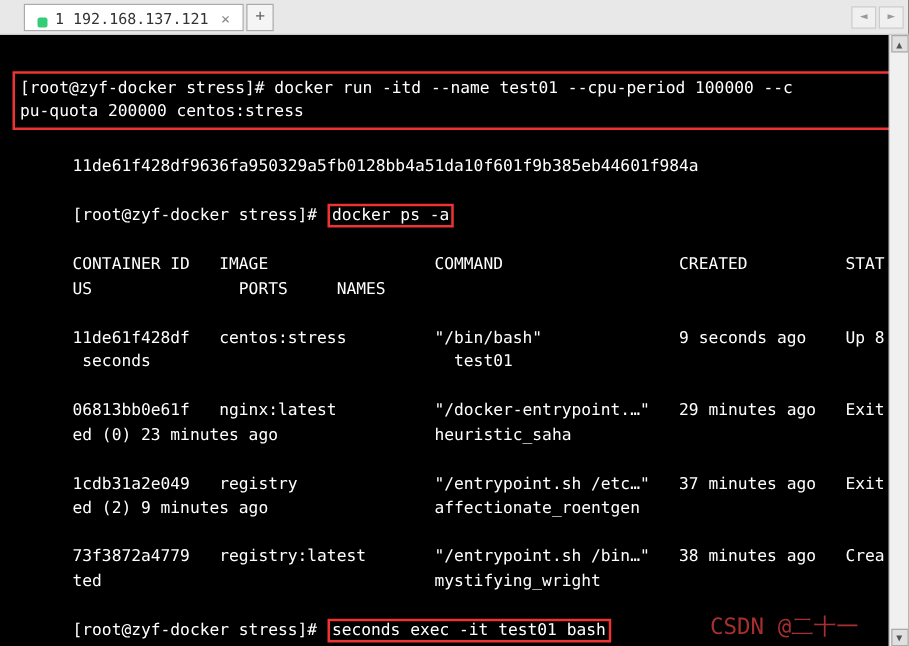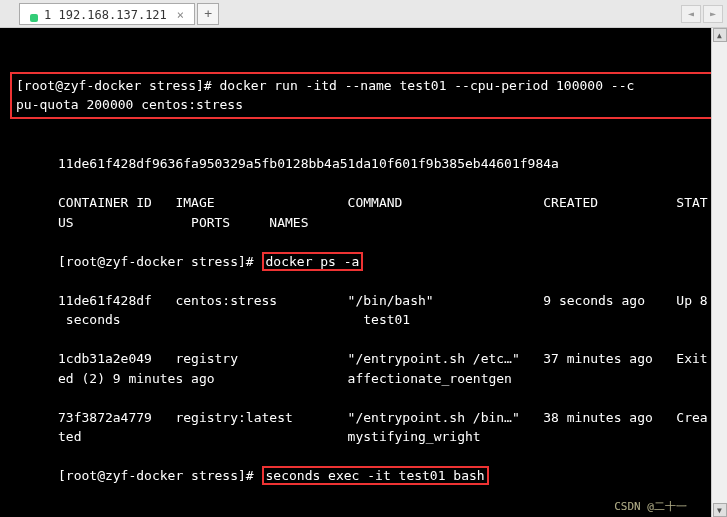--- a/index.html
+++ b/index.html
@@ -7,24 +7,24 @@
 .tabbar { height: 28px; background: #e8e8e8; display: flex; align-items: center; border-bottom: 1px solid #ccc; position: relative; }
 .tab { height: 22px; padding: 2px 10px; background: #fff; border: 1px solid #aaa; display: flex; align-items: flex-end; gap: 6px; margin-left: 19px; font-size: 12px; color: #333; }
 .tab .dot { width: 8px; height: 8px; background: #3c7; border-radius: 2px; }
 .tab .close { color: #888; font-size: 12px; cursor: pointer; margin-left: 4px; }
 .addtab { width: 22px; height: 22px; background: #f5f5f5; border: 1px solid #aaa; display: flex; align-items: center; justify-content: center; margin-left: 2px; color: #666; cursor: pointer; }
 .navbtns { position: absolute; right: 4px; display: flex; gap: 2px; }
 .navbtn { width: 20px; height: 18px; border: 1px solid #ccc; background: #f0f0f0; display: flex; align-items: center; justify-content: center; font-size: 10px; color: #999; }
 .term { padding: 8px 10px; color: #fff; line-height: 1.5; white-space: pre; position: relative; height: calc(100% - 28px); }
 .line { display: block; margin-left: 48px; }
 .box-red { border: 2px solid #e33; padding: 0 2px; display: inline; }
-.box-red-block { border: 2px solid #e33; padding: 2px 4px; display: block; margin: 16px 0; }
+.box-red-block { border: 2px solid #e33; padding: 2px 4px; display: block; margin: 1px 0; }
 .scrollbar { position: absolute; right: 0; top: 28px; width: 16px; height: calc(100% - 28px); background: #f0f0f0; border-left: 1px solid #ccc; display: flex; flex-direction: column; justify-content: space-between; align-items: center; }
 .scrollbtn { width: 14px; height: 14px; background: #e0e0e0; border: 1px solid #aaa; font-size: 8px; display: flex; align-items: center; justify-content: center; color: #555; }
-.watermark { position: absolute; right: 40px; bottom: 2px; color: #fef9c3; font-size: 11px; opacity: 0.7; }
+.watermark { position: absolute; right: 40px; bottom: 2px; color: #ef4444; font-size: 18px; opacity: 0.7; }
 </style>
 </head>
 <body>
 
 <div class="tabbar">
   <div class="tab">
     <span class="dot"></span>
     <span>1 192.168.137.121</span>
     <span class="close">×</span>
   </div>
@@ -38,25 +38,27 @@
     <div class="navbtn">
         <span>►</span>
       </div>
   </div>
 </div>
 
 <div class="term">
 <span class="line box-red-block">[root@zyf-docker stress]# docker run -itd --name test01 --cpu-period 100000 --c
 pu-quota 200000 centos:stress</span>
 <span class="line">11de61f428df9636fa950329a5fb0128bb4a51da10f601f9b385eb44601f984a</span>
+<span class="line"><span>[root@zyf-docker stress]# </span><span class="box-red">docker ps -a</span></span>
 <span class="line">CONTAINER ID   IMAGE                 COMMAND                  CREATED          STAT
 US               PORTS     NAMES</span>
-<span class="line"><span>[root@zyf-docker stress]# </span><span class="box-red">docker ps -a</span></span>
 <span class="line">11de61f428df   centos:stress         "/bin/bash"              9 seconds ago    Up 8
  seconds                               test01</span>
+<span class="line">06813bb0e61f   nginx:latest          "/docker-entrypoint.…"   29 minutes ago   Exit
+ed (0) 23 minutes ago                heuristic_saha</span>
 <span class="line">1cdb31a2e049   registry              "/entrypoint.sh /etc…"   37 minutes ago   Exit
 ed (2) 9 minutes ago                 affectionate_roentgen</span>
 <span class="line">73f3872a4779   registry:latest       "/entrypoint.sh /bin…"   38 minutes ago   Crea
 ted                                  mystifying_wright</span>
 <span class="line"><span>[root@zyf-docker stress]# </span><span class="box-red">seconds exec -it test01 bash</span></span>
 
 
 
 
 

